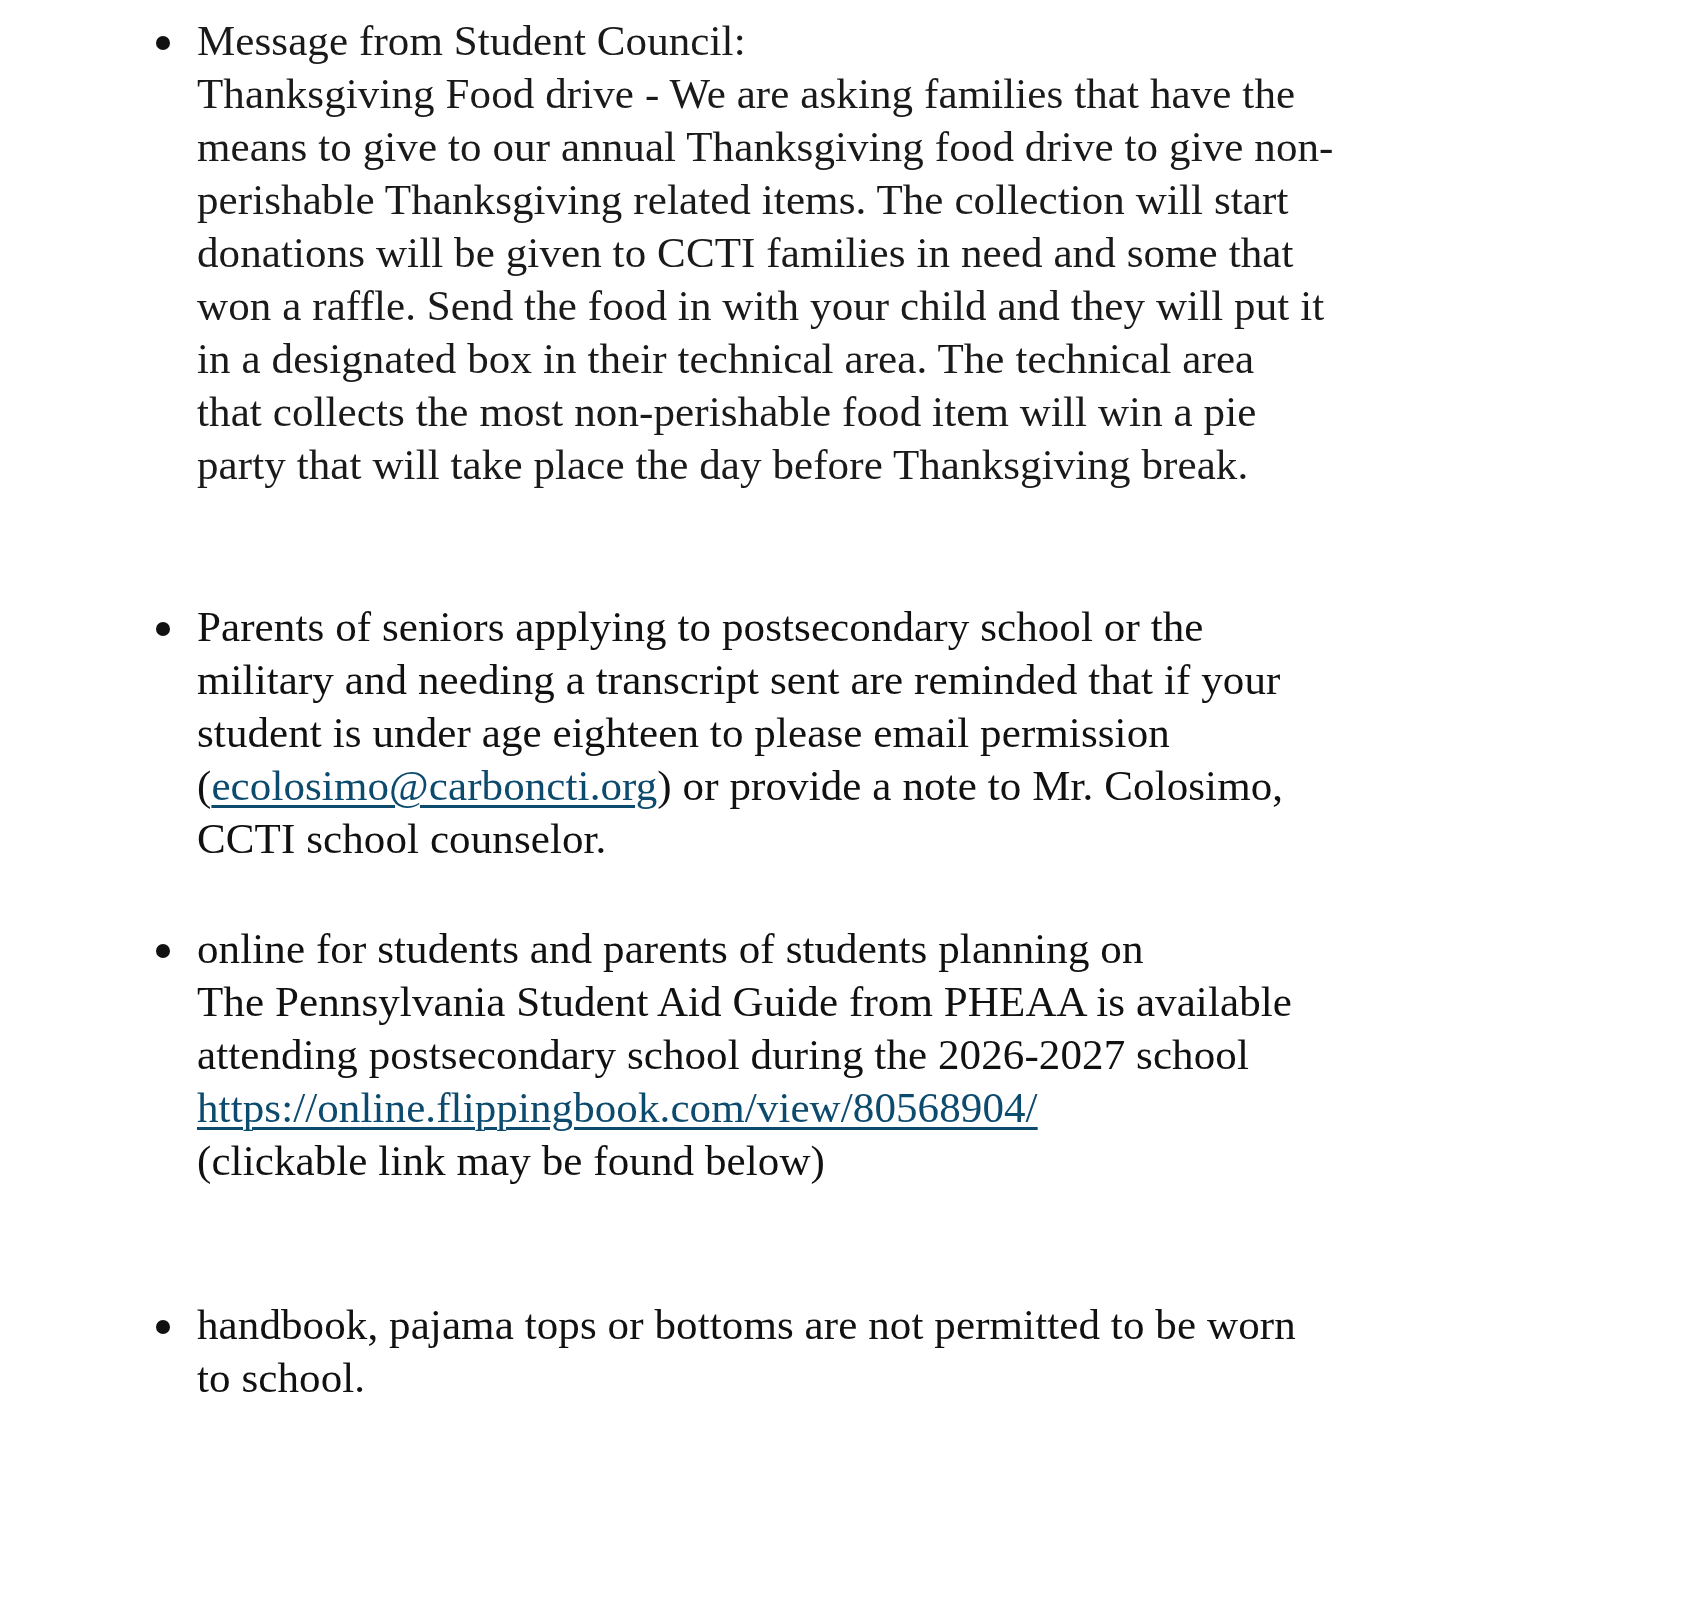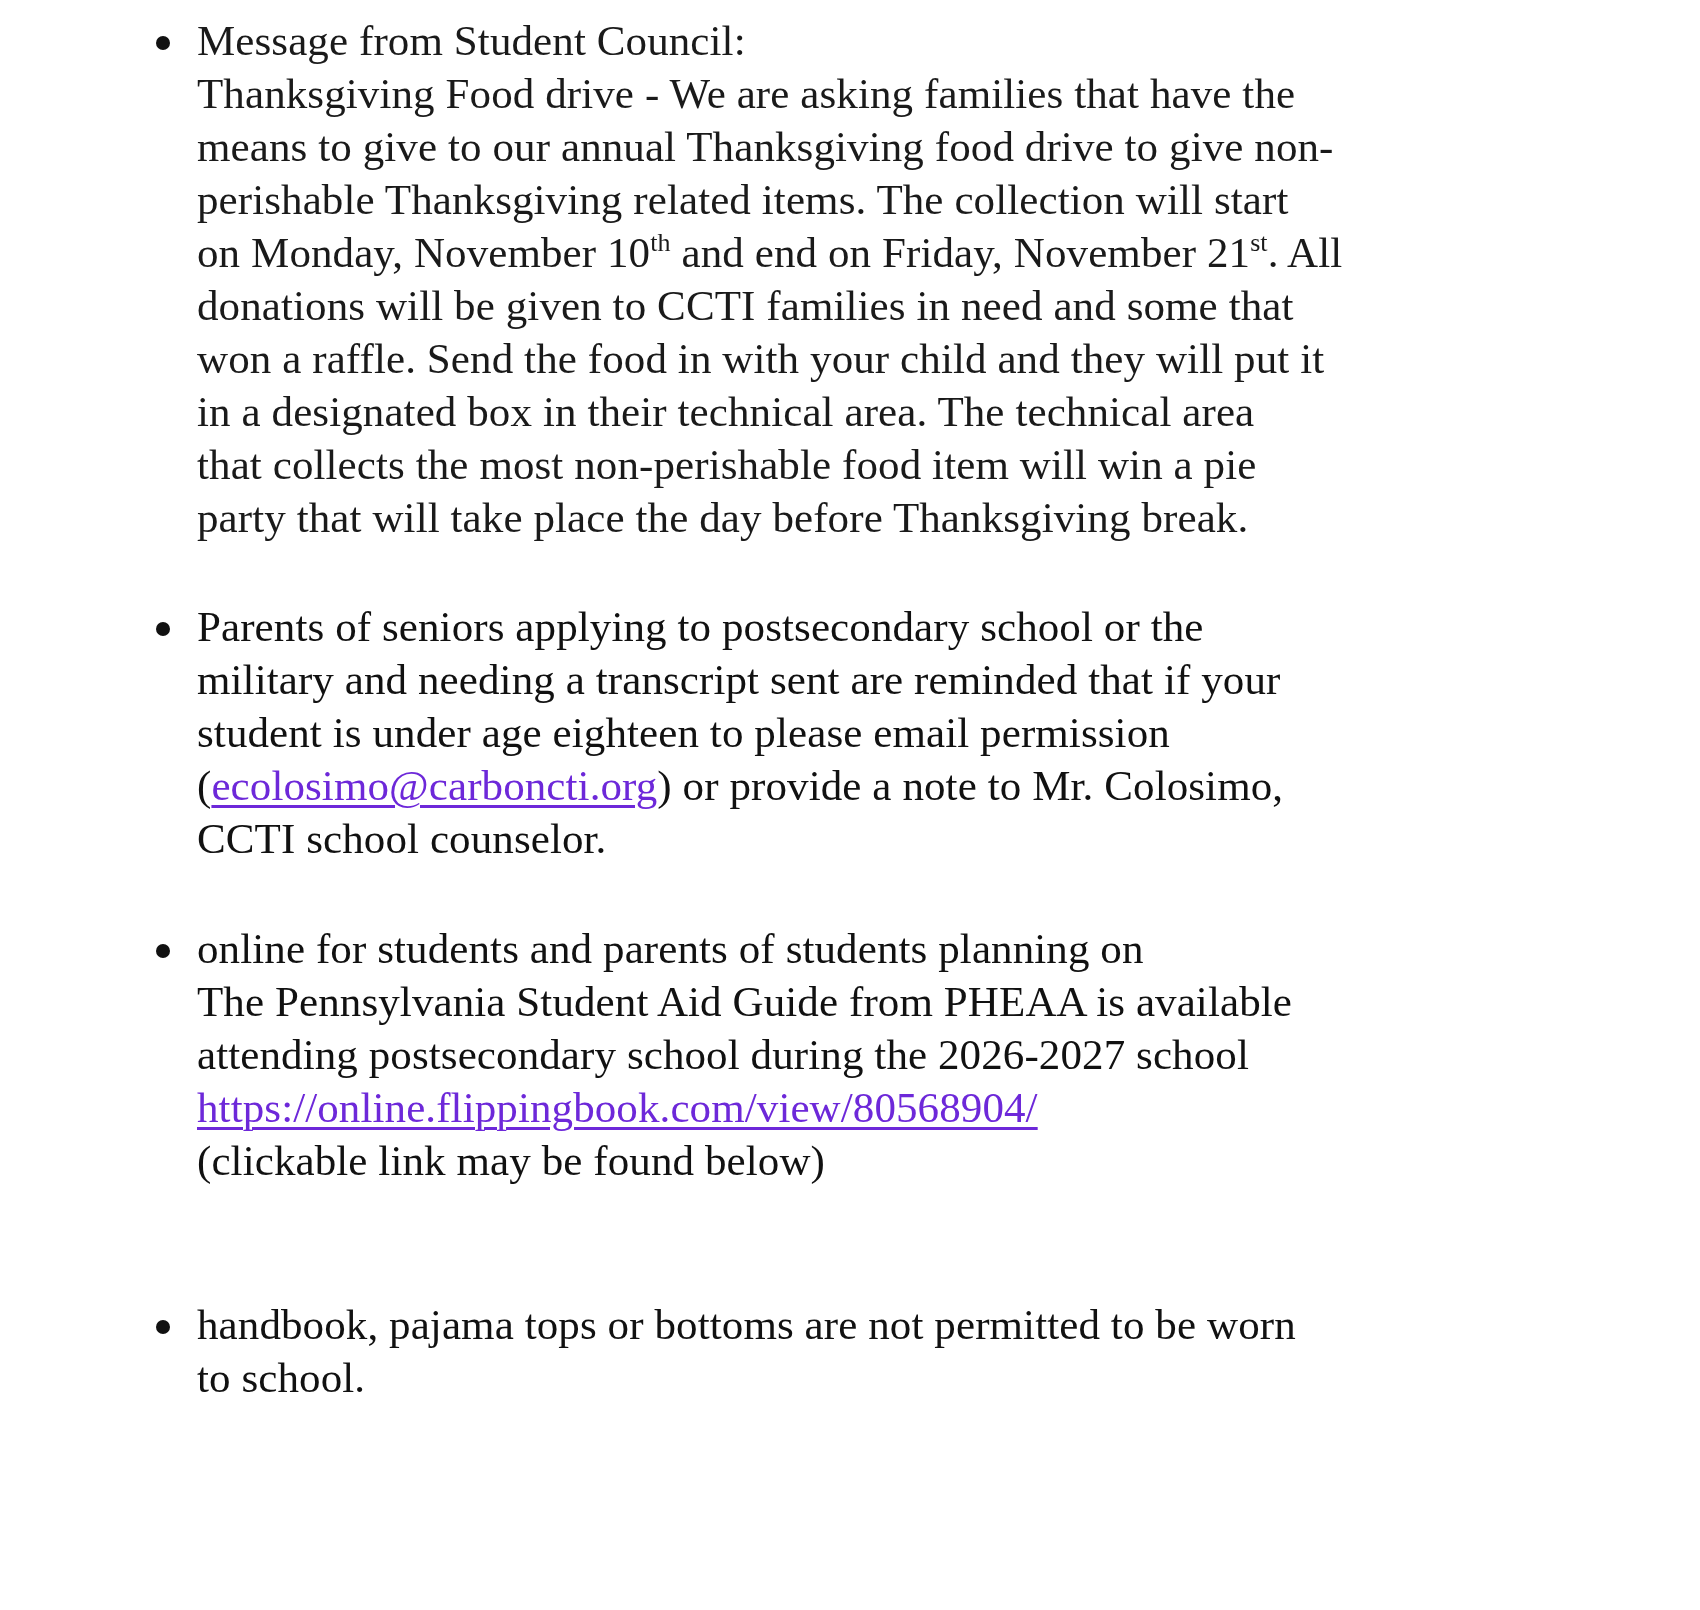--- a/index.html
+++ b/index.html
@@ -49,40 +49,39 @@
       line-height: 53px;
       height: 53px;
       letter-spacing: 0.1px;
     }
     sup {
       font-size: 26px;
       line-height: 0;
       vertical-align: 16px;
     }
     a.link {
-      color: #6d28d9;
+      color: #0c4a6e;
       text-decoration: underline;
       text-decoration-thickness: 3px;
       text-underline-offset: 5px;
     }
     .dark { color: #111111; }
   </style>
 </head>
 <body>
 
 <div class="page">
 
   <div class="bullet-item" style="top: 14px;">
     <span class="bullet-dot" style="top: 22px;"></span>
     <div class="bullet-body">
       <span class="line">Message from Student Council:</span>
       <span class="line">Thanksgiving Food drive - We are asking families that have the</span>
       <span class="line">means to give to our annual Thanksgiving food drive to give non-</span>
       <span class="line">perishable Thanksgiving related items. The collection will start</span>
-      <span class="line"><span>on Monday, November 10</span><sup>th</sup><span> and end on Friday, November 21</span><sup>st</sup><span>. All</span></span>
       <span class="line">donations will be given to CCTI families in need and some that</span>
       <span class="line">won a raffle. Send the food in with your child and they will put it</span>
       <span class="line">in a designated box in their technical area. The technical area</span>
       <span class="line">that collects the most non-perishable food item will win a pie</span>
       <span class="line">party that will take place the day before Thanksgiving break.</span>
     </div>
   </div>
 
   <div class="bullet-item dark" style="top: 600px;">
     <span class="bullet-dot" style="top: 22px;"></span>

